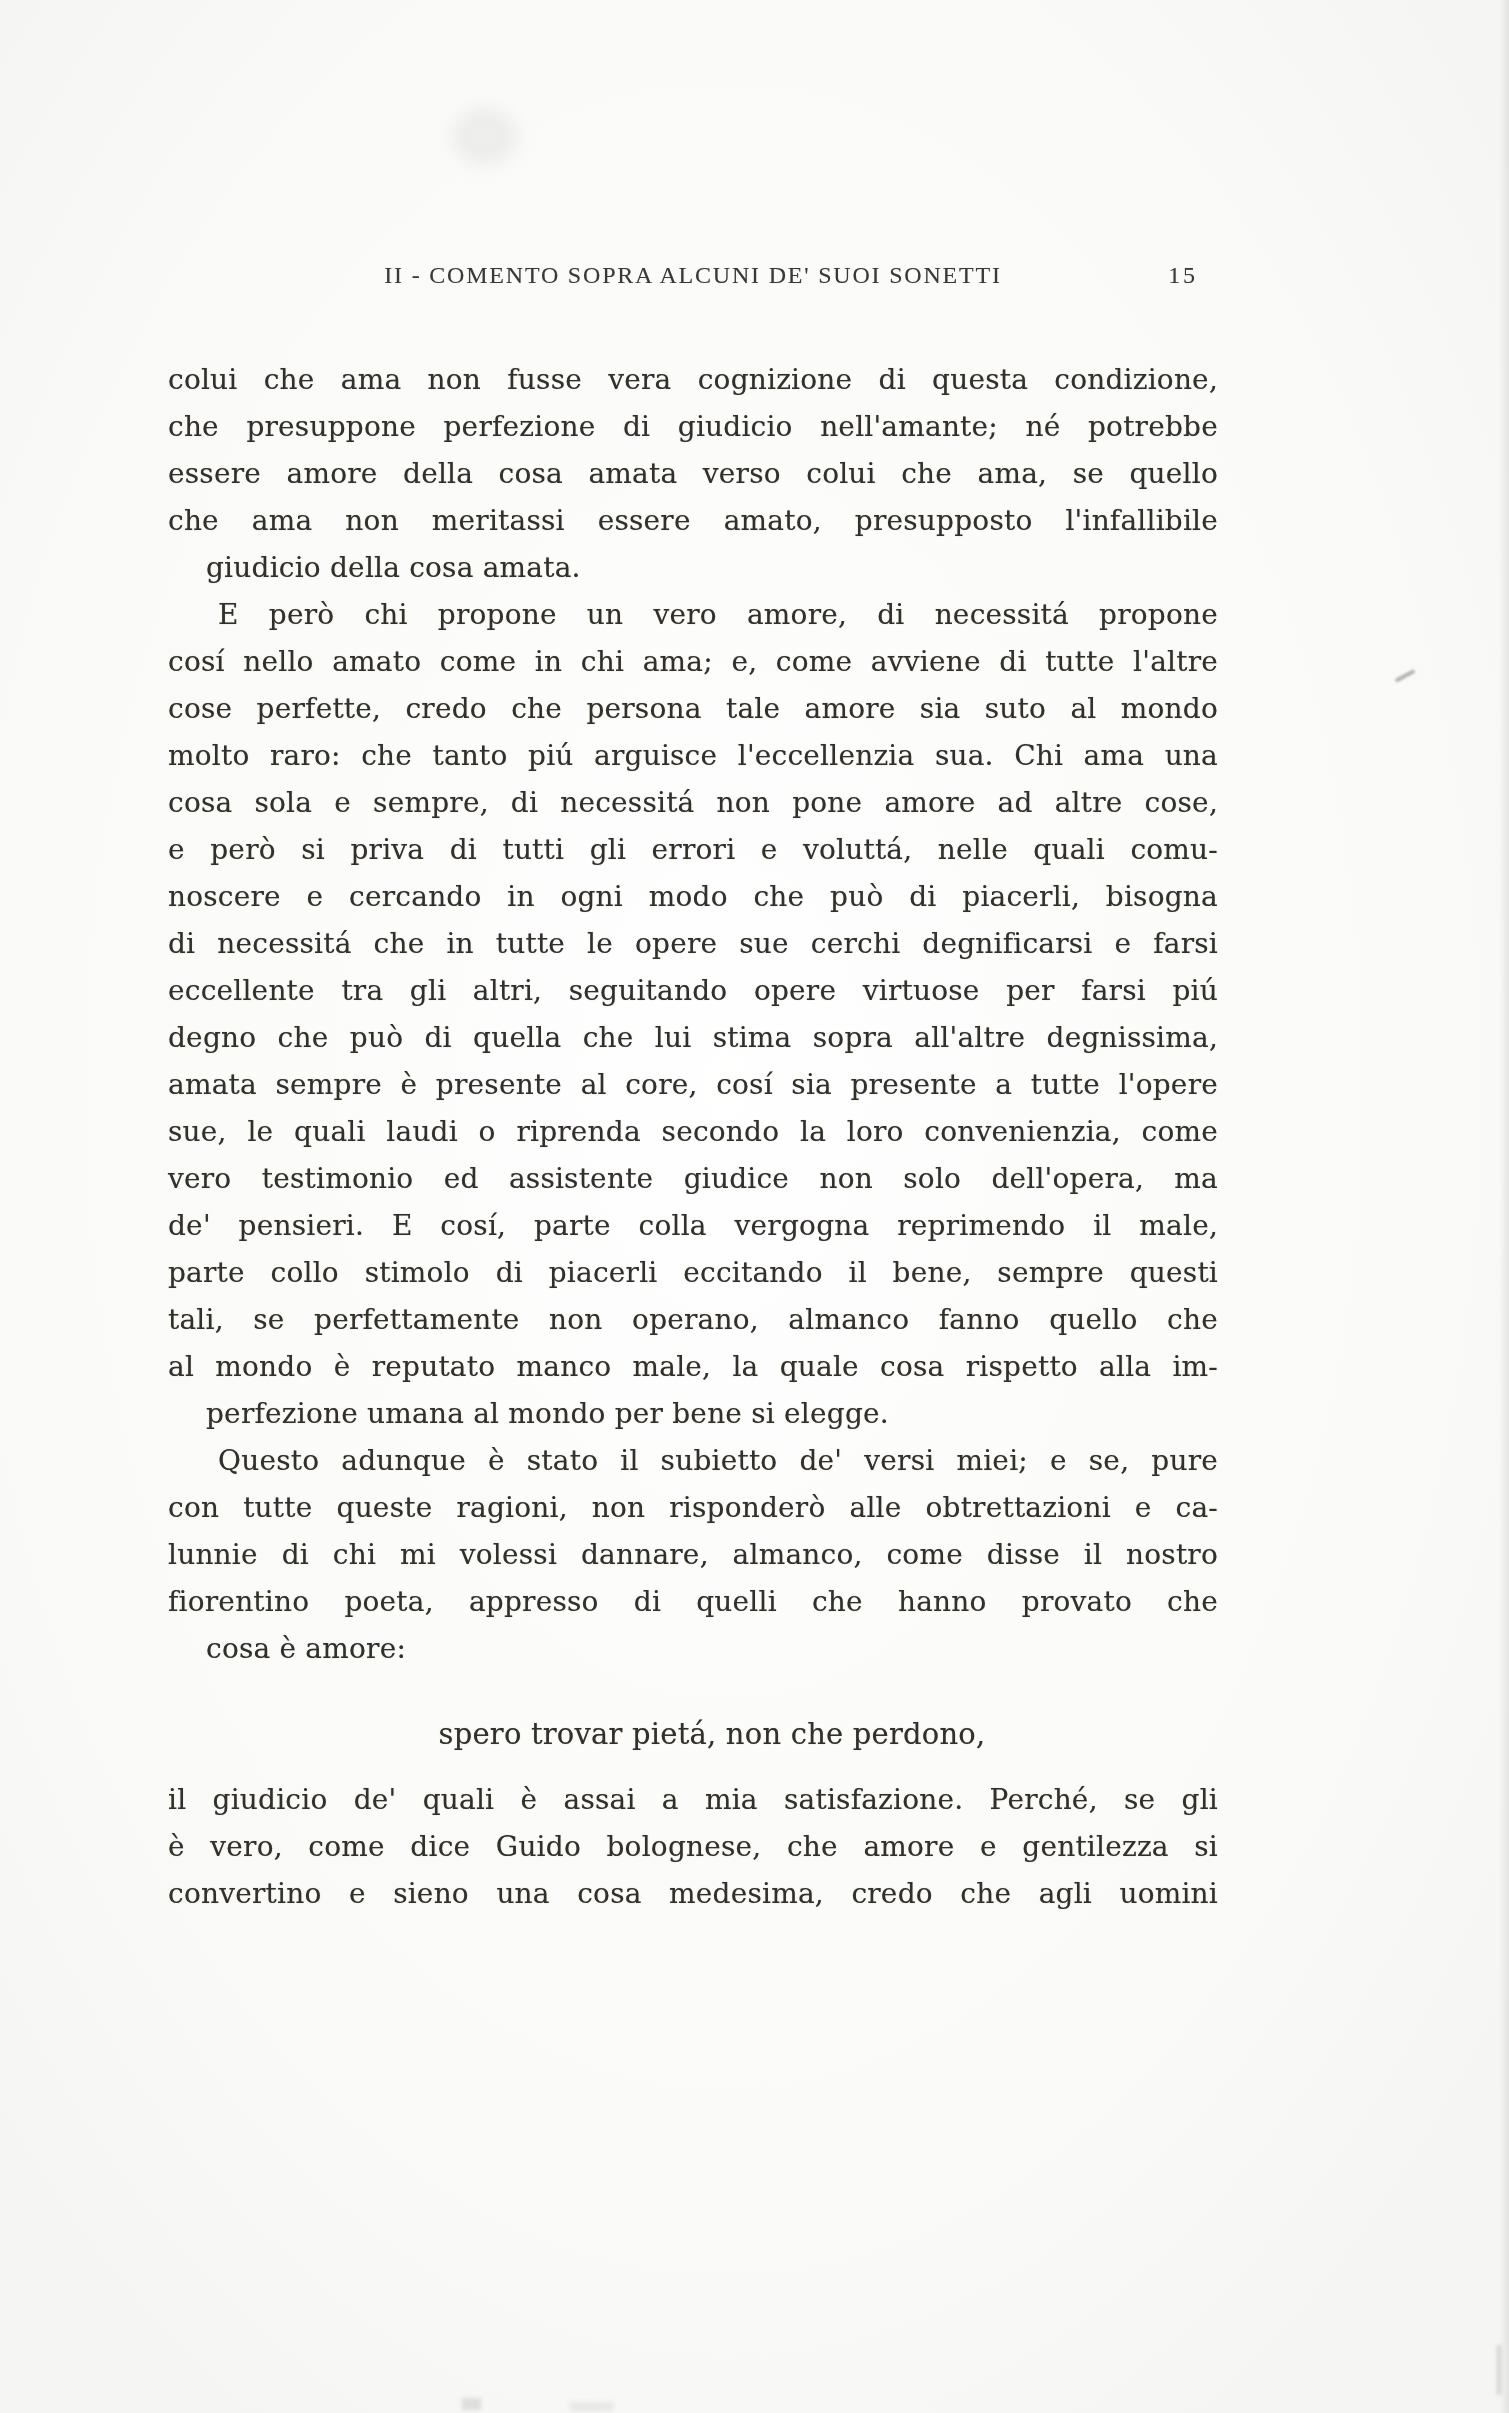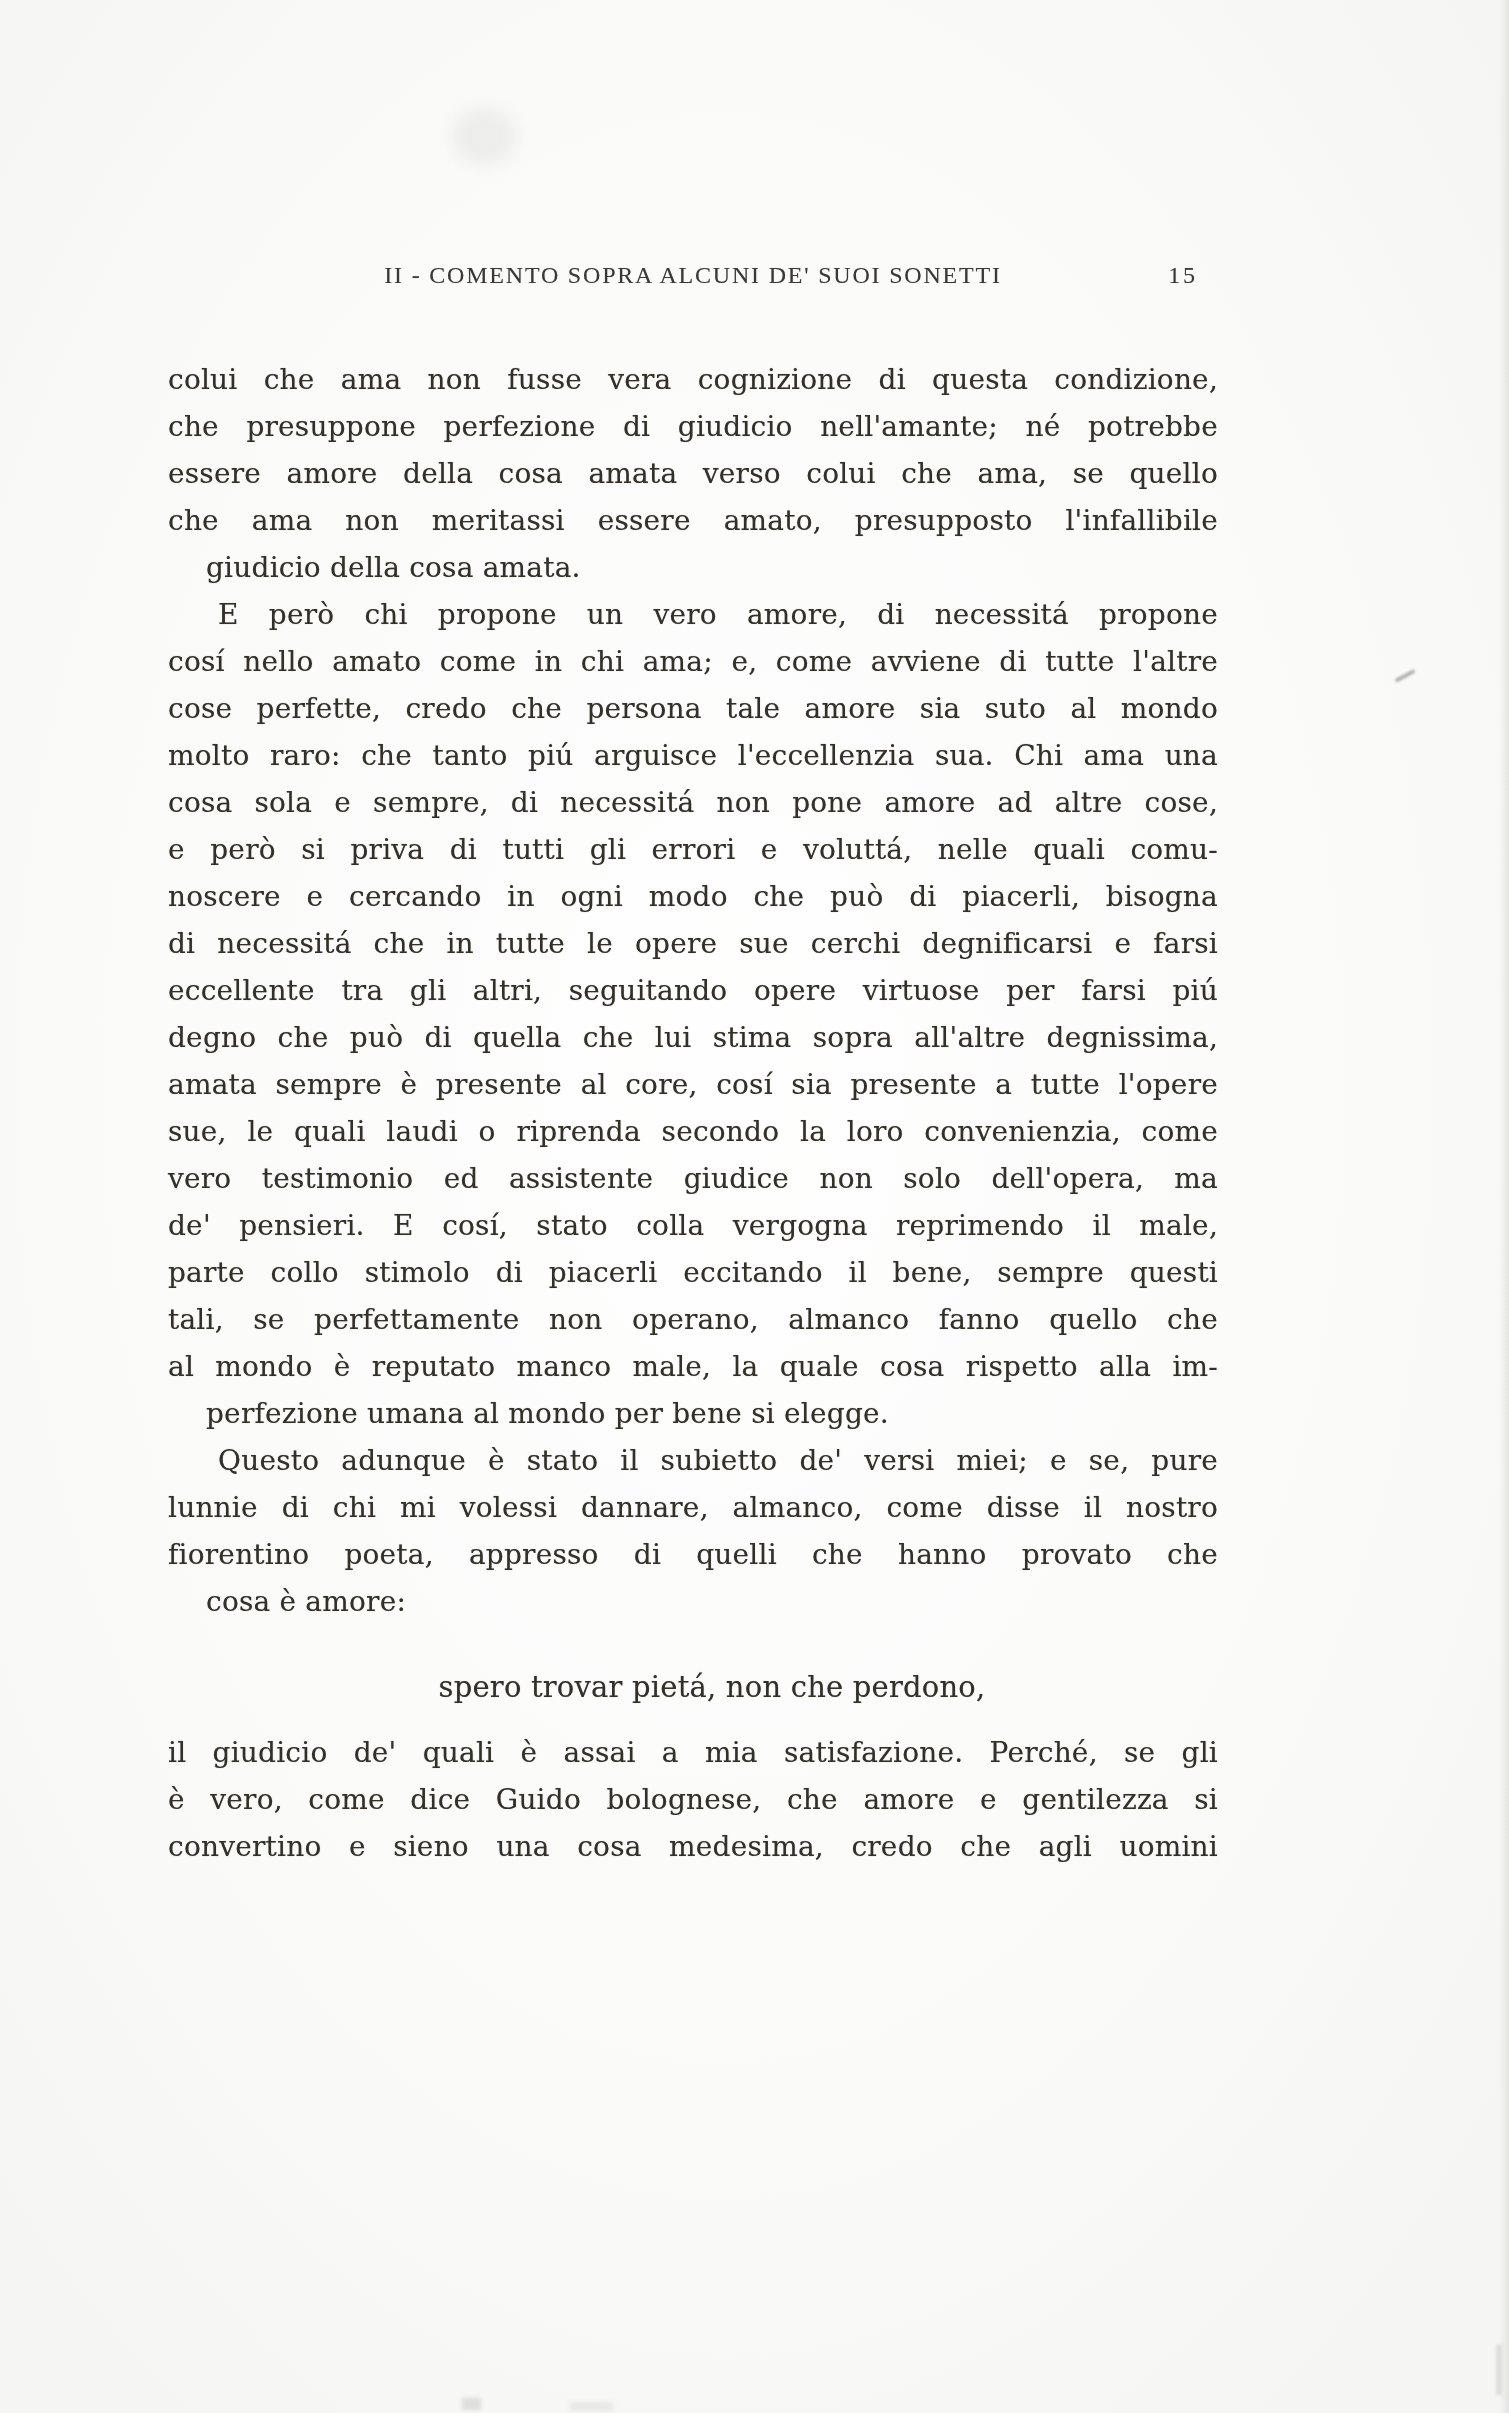--- a/index.html
+++ b/index.html
@@ -133,28 +133,29 @@
         <div class="line">molto raro: che tanto piú arguisce l'eccellenzia sua. Chi ama una</div>
         <div class="line">cosa sola e sempre, di necessitá non pone amore ad altre cose,</div>
         <div class="line">e però si priva di tutti gli errori e voluttá, nelle quali comu-</div>
         <div class="line">noscere e cercando in ogni modo che può di piacerli, bisogna</div>
         <div class="line">di necessitá che in tutte le opere sue cerchi degnificarsi e farsi</div>
         <div class="line">eccellente tra gli altri, seguitando opere virtuose per farsi piú</div>
         <div class="line">degno che può di quella che lui stima sopra all'altre degnissima,</div>
         <div class="line">amata sempre è presente al core, cosí sia presente a tutte l'opere</div>
         <div class="line">sue, le quali laudi o riprenda secondo la loro convenienzia, come</div>
         <div class="line">vero testimonio ed assistente giudice non solo dell'opera, ma</div>
-        <div class="line">de' pensieri. E cosí, stato colla vergogna reprimendo il male,</div>
+        <div class="line">de' pensieri. E cosí, parte colla vergogna reprimendo il male,</div>
         <div class="line">parte collo stimolo di piacerli eccitando il bene, sempre questi</div>
         <div class="line">tali, se perfettamente non operano, almanco fanno quello che</div>
         <div class="line">al mondo è reputato manco male, la quale cosa rispetto alla im-</div>
         <div class="line last">perfezione umana al mondo per bene si elegge.</div>
       </div>
       <div class="para">
         <div class="line indent">Questo adunque è stato il subietto de' versi miei; e se, pure</div>
+        <div class="line">con tutte queste ragioni, non risponderò alle obtrettazioni e ca-</div>
         <div class="line">lunnie di chi mi volessi dannare, almanco, come disse il nostro</div>
         <div class="line">fiorentino poeta, appresso di quelli che hanno provato che</div>
         <div class="line last">cosa è amore:</div>
       </div>
       <div class="para verse">
         <div class="line last">spero trovar pietá, non che perdono,</div>
       </div>
       <div class="para">
         <div class="line">il giudicio de' quali è assai a mia satisfazione. Perché, se gli</div>
         <div class="line">è vero, come dice Guido bolognese, che amore e gentilezza si</div>

